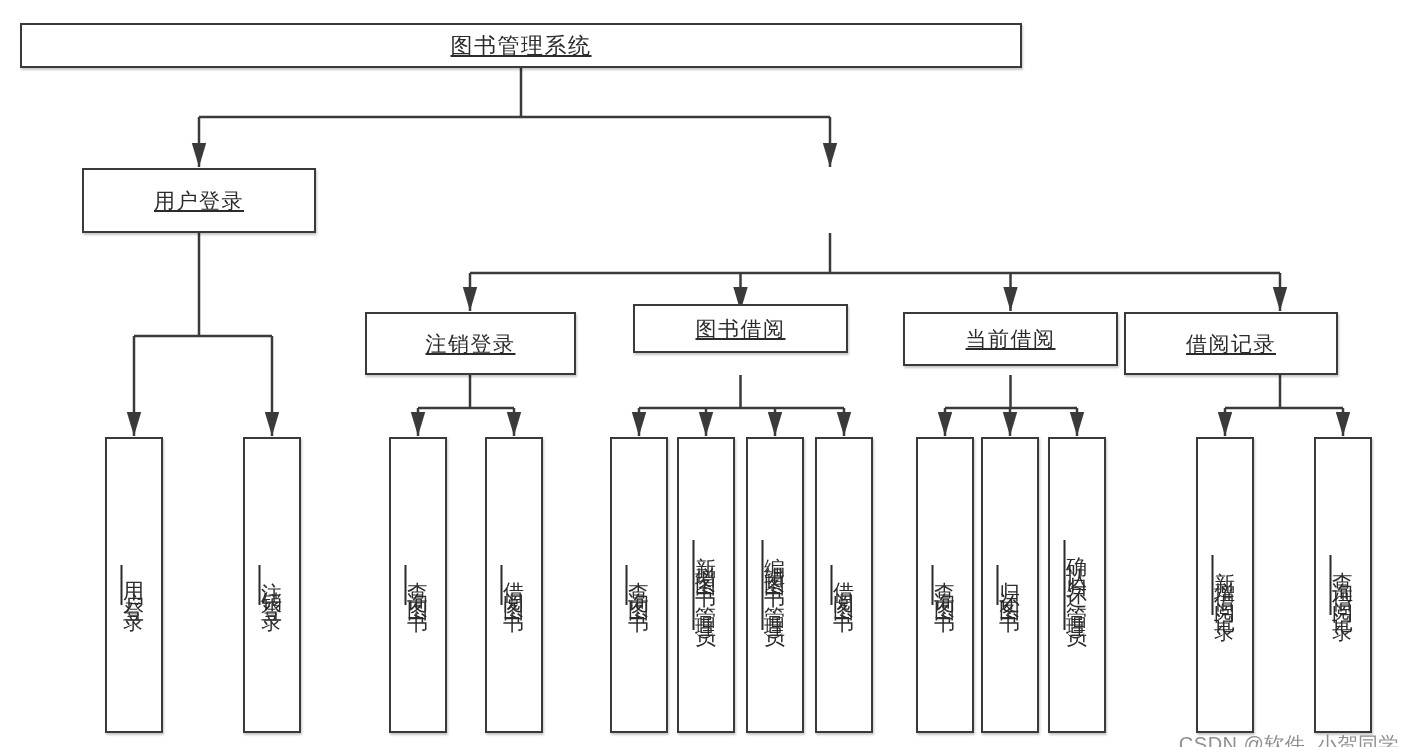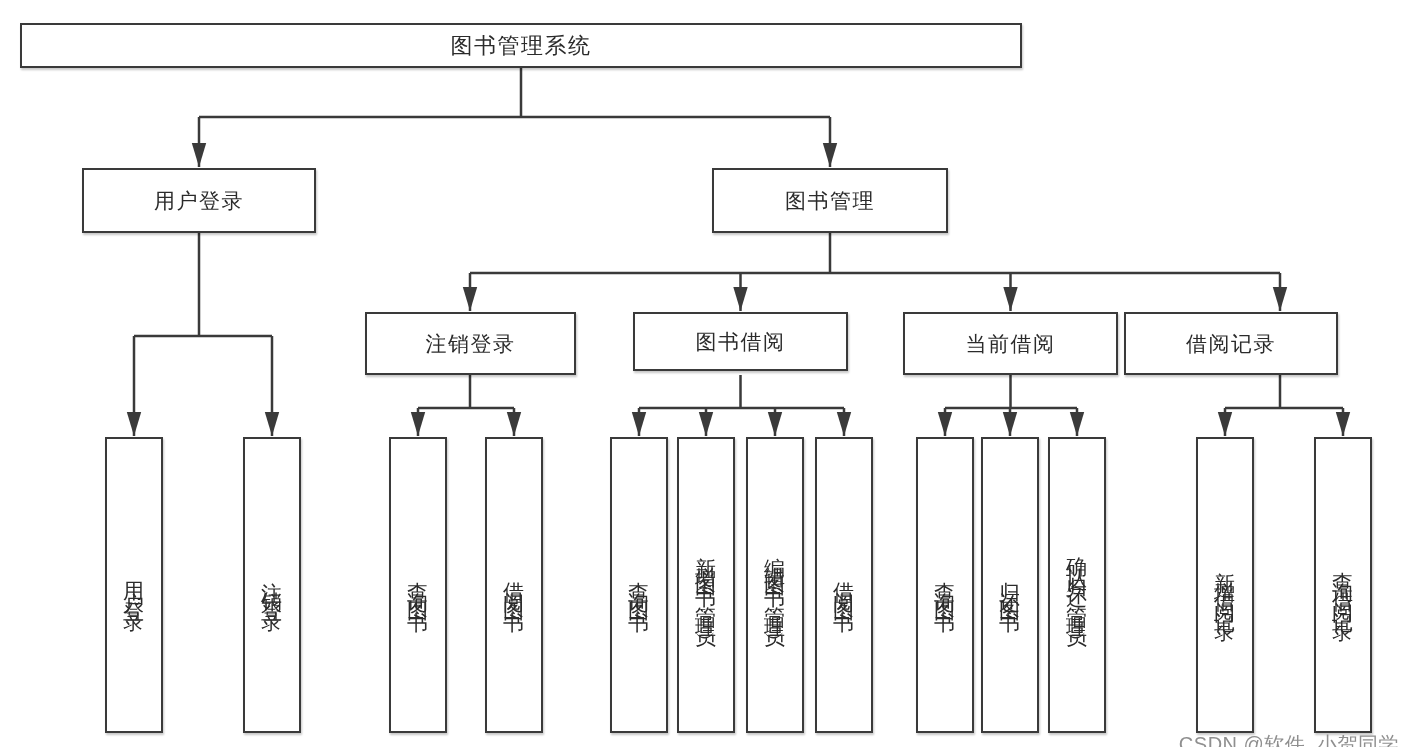--- a/index.html
+++ b/index.html
@@ -28,20 +28,21 @@
   .box {
     position: absolute;
     box-sizing: border-box;
     background: #ffffff;
     border: 2.5px solid #3a3a3a;
     display: flex;
     align-items: center;
     justify-content: center;
     color: #2b2b2b;
     box-shadow: 1px 2px 2px rgba(0,0,0,0.22);
+    text-decoration: underline;
   }
   .hnode { font-size: 21px; letter-spacing: 1.5px; }
   .hnode.root { font-size: 22px; }
   .vnode {
     top: 437px;
     width: 58px;
     height: 296px;
   }
   .vnode span {
     writing-mode: vertical-rl;
@@ -103,31 +104,28 @@
     </g>
   </svg>
 
   <div class="box hnode root" style="left:20px; top:23px; width:1002px; height:45px">
     <span>图书管理系统</span>
   </div>
 
   <div class="box hnode" style="left:82px; top:168px; width:234px; height:65px">
     <span>用户登录</span>
   </div>
-  <div class="box hnode" style="left:712px; top:168px; width:236px; height:65px">
-    <span>图书管理</span>
-  </div>
 
   <div class="box hnode" style="left:365px; top:312px; width:211px; height:63px">
     <span>注销登录</span>
   </div>
-  <div class="box hnode" style="left:633px; top:312px; width:215px; height:59px">
+  <div class="box hnode" style="left:633px; top:304px; width:215px; height:49px">
     <span>图书借阅</span>
   </div>
-  <div class="box hnode" style="left:903px; top:312px; width:215px; height:63px">
+  <div class="box hnode" style="left:903px; top:312px; width:215px; height:54px">
     <span>当前借阅</span>
   </div>
   <div class="box hnode" style="left:1124px; top:312px; width:214px; height:63px">
     <span>借阅记录</span>
   </div>
 
   <div class="box vnode" style="left:105px">
     <span>用户登录</span>
   </div>
   <div class="box vnode" style="left:243px">

